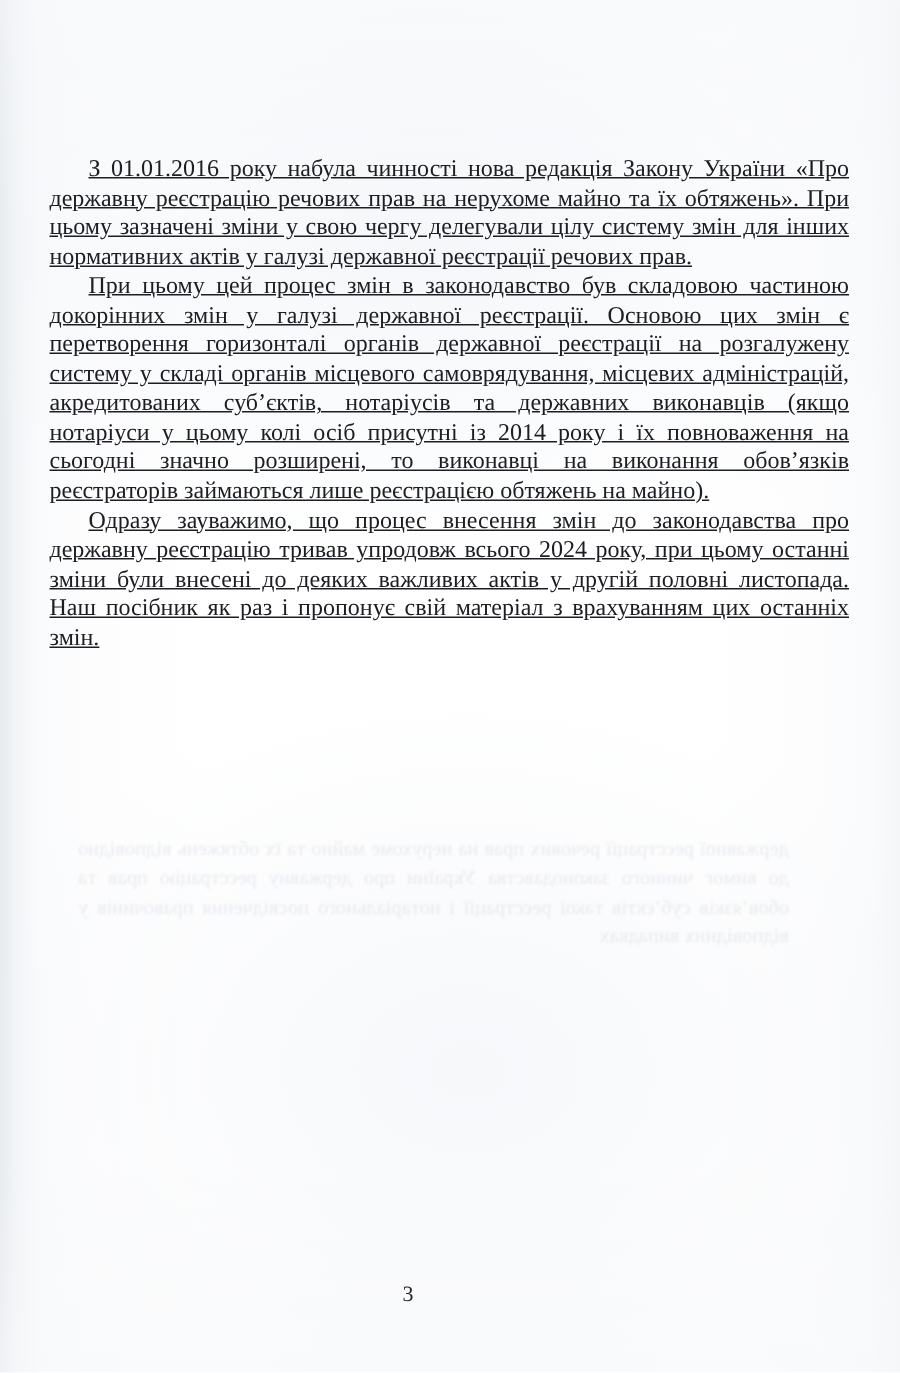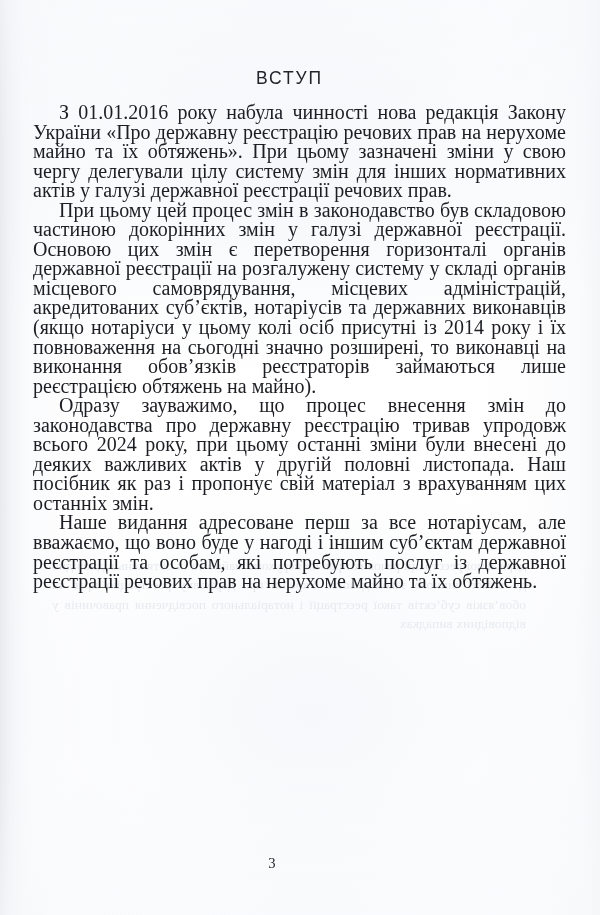--- a/index.html
+++ b/index.html
@@ -92,25 +92,26 @@
     position: absolute;
     left: 0;
     top: 103px;
     width: 533px;
   }
 
   .para {
     margin: 0;
     text-align: justify;
     text-justify: inter-word;
-    font-size: 20px;
+    font-size: 16px;
     line-height: 19.55px;
     color: #1d1e23;
     text-indent: 26px;
     hyphens: none;
+    text-decoration: underline;
   }
 
   .page-number {
     position: absolute;
     left: 0;
     top: 855px;
     width: 478px;
     text-align: center;
     font-size: 14.6px;
     color: #24262b;
@@ -127,31 +128,29 @@
 <body>
 
 <div class="page">
 
   <div class="paper-tint"></div>
 
   <div class="bleed-through">державної реєстрації речових прав на нерухоме майно та їх обтяжень відповідно до вимог чинного законодавства України про державну реєстрацію прав та обов’язків суб’єктів такої реєстрації і нотаріального посвідчення правочинів у відповідних випадках</div>
 
   <div class="content">
 
-    <h1 class="page-title">ВСТУП</h1>
 
     <div class="body-text">
 
       <p class="para">З 01.01.2016 року набула чинності нова редакція Закону України «Про державну реєстрацію речових прав на нерухоме майно та їх обтяжень». При цьому зазначені зміни у свою чергу делегували цілу систему змін для інших нормативних актів у галузі державної реєстрації речових прав.</p>
 
       <p class="para">При цьому цей процес змін в законодавство був складовою частиною докорінних змін у галузі державної реєстрації. Основою цих змін є перетворення горизонталі органів державної реєстрації на розгалужену систему у складі органів місцевого самоврядування, місцевих адміністрацій, акредитованих суб’єктів, нотаріусів та державних виконавців (якщо нотаріуси у цьому колі осіб присутні із 2014 року і їх повноваження на сьогодні значно розширені, то виконавці на виконання обов’язків реєстраторів займаються лише реєстрацією обтяжень на майно).</p>
 
       <p class="para">Одразу зауважимо, що процес внесення змін до законодавства про державну реєстрацію тривав упродовж всього 2024 року, при цьому останні зміни були внесені до деяких важливих актів у другій половні листопада. Наш посібник як раз і пропонує свій матеріал з врахуванням цих останніх змін.</p>
 
-      <p class="para">Наше видання адресоване перш за все нотаріусам, але вважаємо, що воно буде у нагоді і іншим суб’єктам державної реєстрації та особам, які потребують послуг із державної реєстрації речових прав на нерухоме майно та їх обтяжень.</p>
 
     </div>
 
     <div class="page-number">3</div>
 
   </div>
 
 </div>
 
 </body></html>

